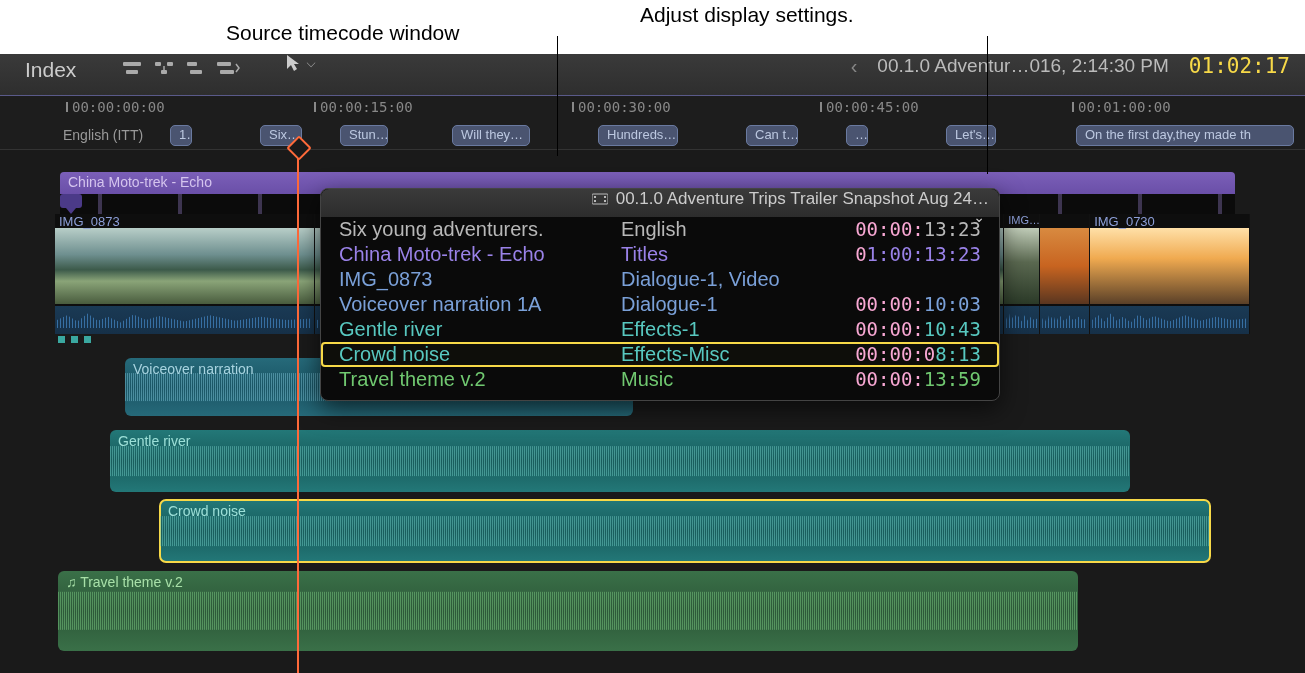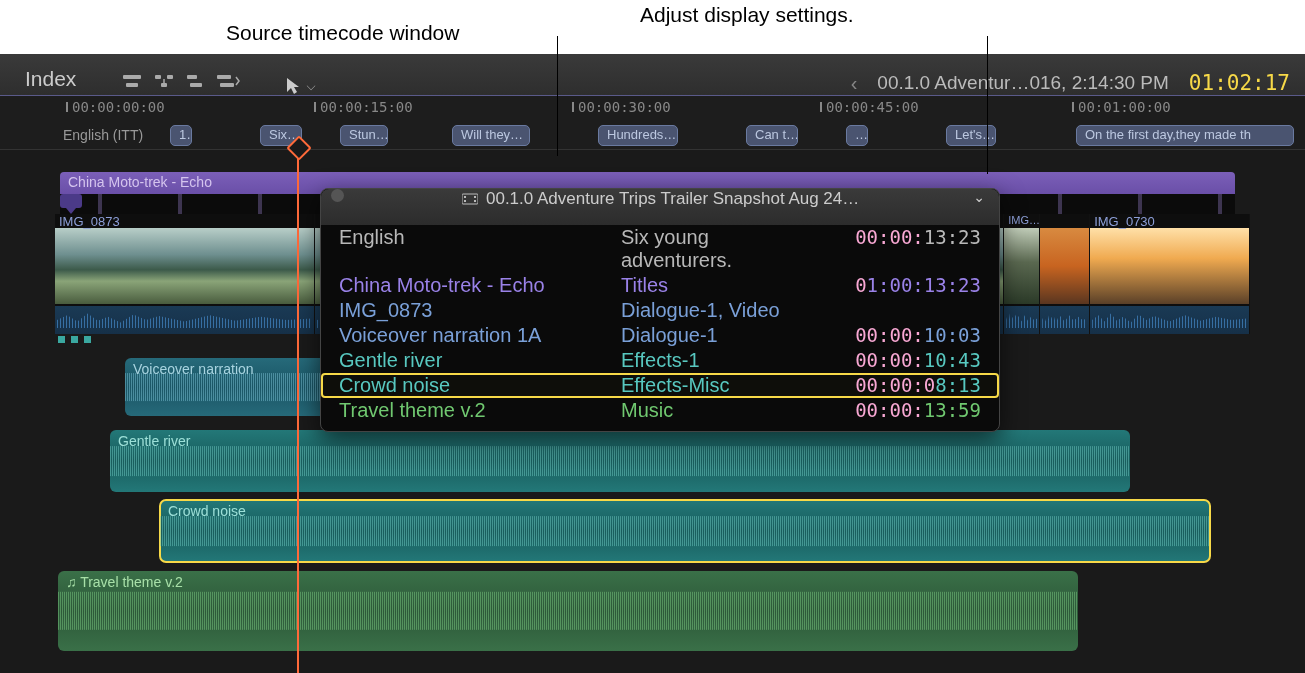--- a/index.html
+++ b/index.html
@@ -34,21 +34,21 @@
       right: 0;
       bottom: 0;
       background: #1a1a1a;
       overflow: hidden;
     }
     .toolbar {
       height: 42px;
       background: linear-gradient(to bottom, #3a3a3a, #2e2e2e);
       border-bottom: 1px solid #5a5a8a;
       display: flex;
-      align-items: flex-end;
+      align-items: flex-start;
       padding: 0 15px;
       gap: 12px;
     }
     .index-btn {
       color: #ccc;
       font-size: 21px;
       font-weight: 400;
       padding: 4px 10px;
       cursor: pointer;
     }
@@ -340,27 +340,28 @@
       top: 92px;
       width: 680px;
       background: #0a0a0a;
       border: 1px solid #444;
       border-radius: 8px;
       box-shadow: 0 8px 24px rgba(0,0,0,0.6);
       z-index: 20;
       padding-bottom: 8px;
     }
     .tw-header {
-      height: 36px;
+      height: 28px;
       background: linear-gradient(to bottom, #3a3a3a, #2c2c2c);
       border-radius: 8px 8px 0 0;
       display: flex;
-      align-items: flex-start;
+      align-items: flex-end;
       padding: 0 10px;
       position: relative;
+      flex-direction: column;
     }
     .traffic-dot {
       width: 13px;
       height: 13px;
       border-radius: 50%;
       background: #555;
       margin-right: 8px;
     }
     .tw-title {
       flex: 1;
@@ -556,22 +557,22 @@
               <rect x="2" y="8" width="2" height="2"></rect>
               <rect x="12" y="4" width="2" height="2"></rect>
               <rect x="12" y="8" width="2" height="2"></rect>
             </svg>
           <span>00.1.0 Adventure Trips Trailer Snapshot Aug 24…</span>
         </div>
         <div class="tw-settings">⌄</div>
       </div>
       <div id="tw-rows">
           <div class="tw-row col-caption">
+            <span>Six young adventurers.</span>
             <span>English</span>
-            <span>Six young adventurers.</span>
             <span class="tw-tc"><span class="tc-dim">00:00:</span><span>13:23</span></span>
           </div>
           <div class="tw-row col-titles">
             <span>China Moto-trek - Echo</span>
             <span>Titles</span>
             <span class="tw-tc"><span class="tc-dim">0</span><span>1:00:13:23</span></span>
           </div>
           <div class="tw-row col-video">
             <span>IMG_0873</span>
             <span>Dialogue-1, Video</span>

